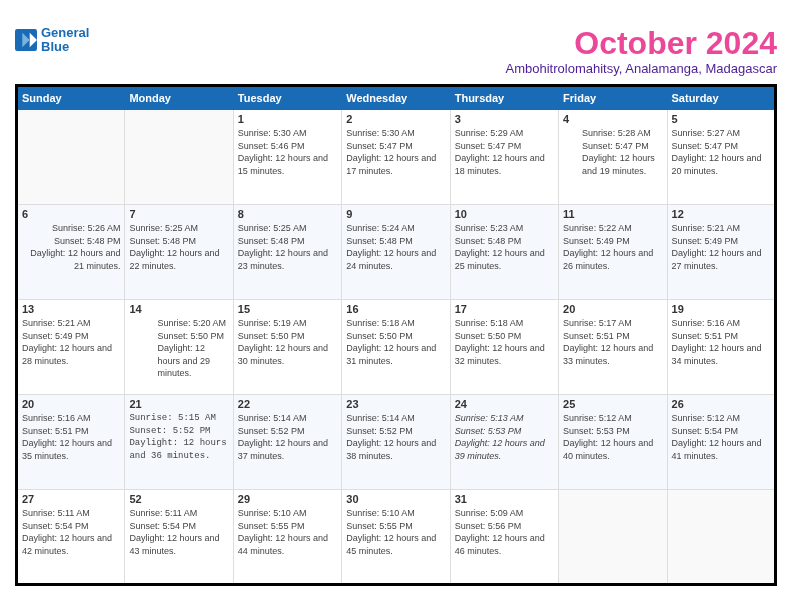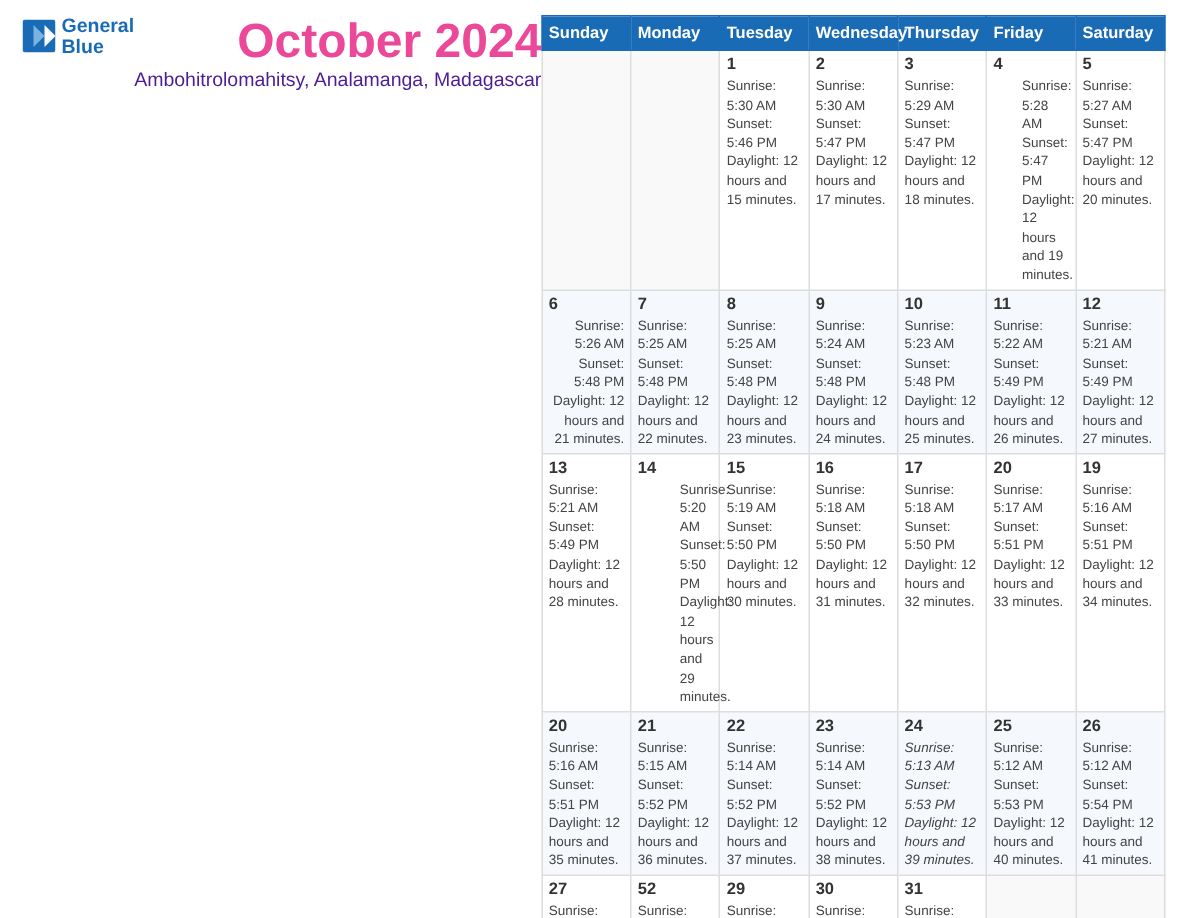--- a/index.html
+++ b/index.html
@@ -6,22 +6,23 @@
     body {
       width: 792px;
       height: 612px;
       font-family: Arial, sans-serif;
       background: #fff;
       overflow: hidden;
     }
     .page {
       width: 792px;
       height: 612px;
-      padding: 10px 15px;
+      padding: 26px 15px;
       display: flex;
+      flex-direction: column;
     }
     .header {
       display: flex;
       justify-content: space-between;
       align-items: flex-start;
       margin-bottom: 8px;
     }
     .logo {
       display: flex;
       align-items: center;
@@ -48,21 +49,21 @@
       font-weight: bold;
       color: #ec4899;
       line-height: 1.1;
     }
     .location {
       font-size: 13px;
       color: #4c1d95;
     }
     .calendar {
       flex: 1;
-      border: 1px solid #000000;
+      border: 3px solid #000000;
       border-collapse: collapse;
       width: 100%;
       table-layout: fixed;
     }
     .calendar th {
       background: #1a6bb5;
       color: #fff;
       font-size: 11px;
       font-weight: bold;
       padding: 5px 4px;
@@ -256,21 +257,21 @@
         </tr>
         <tr>
           <td>
             <span class="day-num">20</span>
             <div class="day-info" style="white-space: pre-line;">Sunrise: 5:16 AM
 Sunset: 5:51 PM
 Daylight: 12 hours and 35 minutes.</div>
           </td>
           <td>
             <span class="day-num">21</span>
-            <div class="day-info" style="white-space: pre-line;">Sunrise: 5:15 AM
+            <div class="day-info" style="white-space: pre-line; font-family: Liberation Mono, monospace;">Sunrise: 5:15 AM
 Sunset: 5:52 PM
 Daylight: 12 hours and 36 minutes.</div>
           </td>
           <td>
             <span class="day-num">22</span>
             <div class="day-info" style="white-space: pre-line;">Sunrise: 5:14 AM
 Sunset: 5:52 PM
 Daylight: 12 hours and 37 minutes.</div>
           </td>
           <td>

